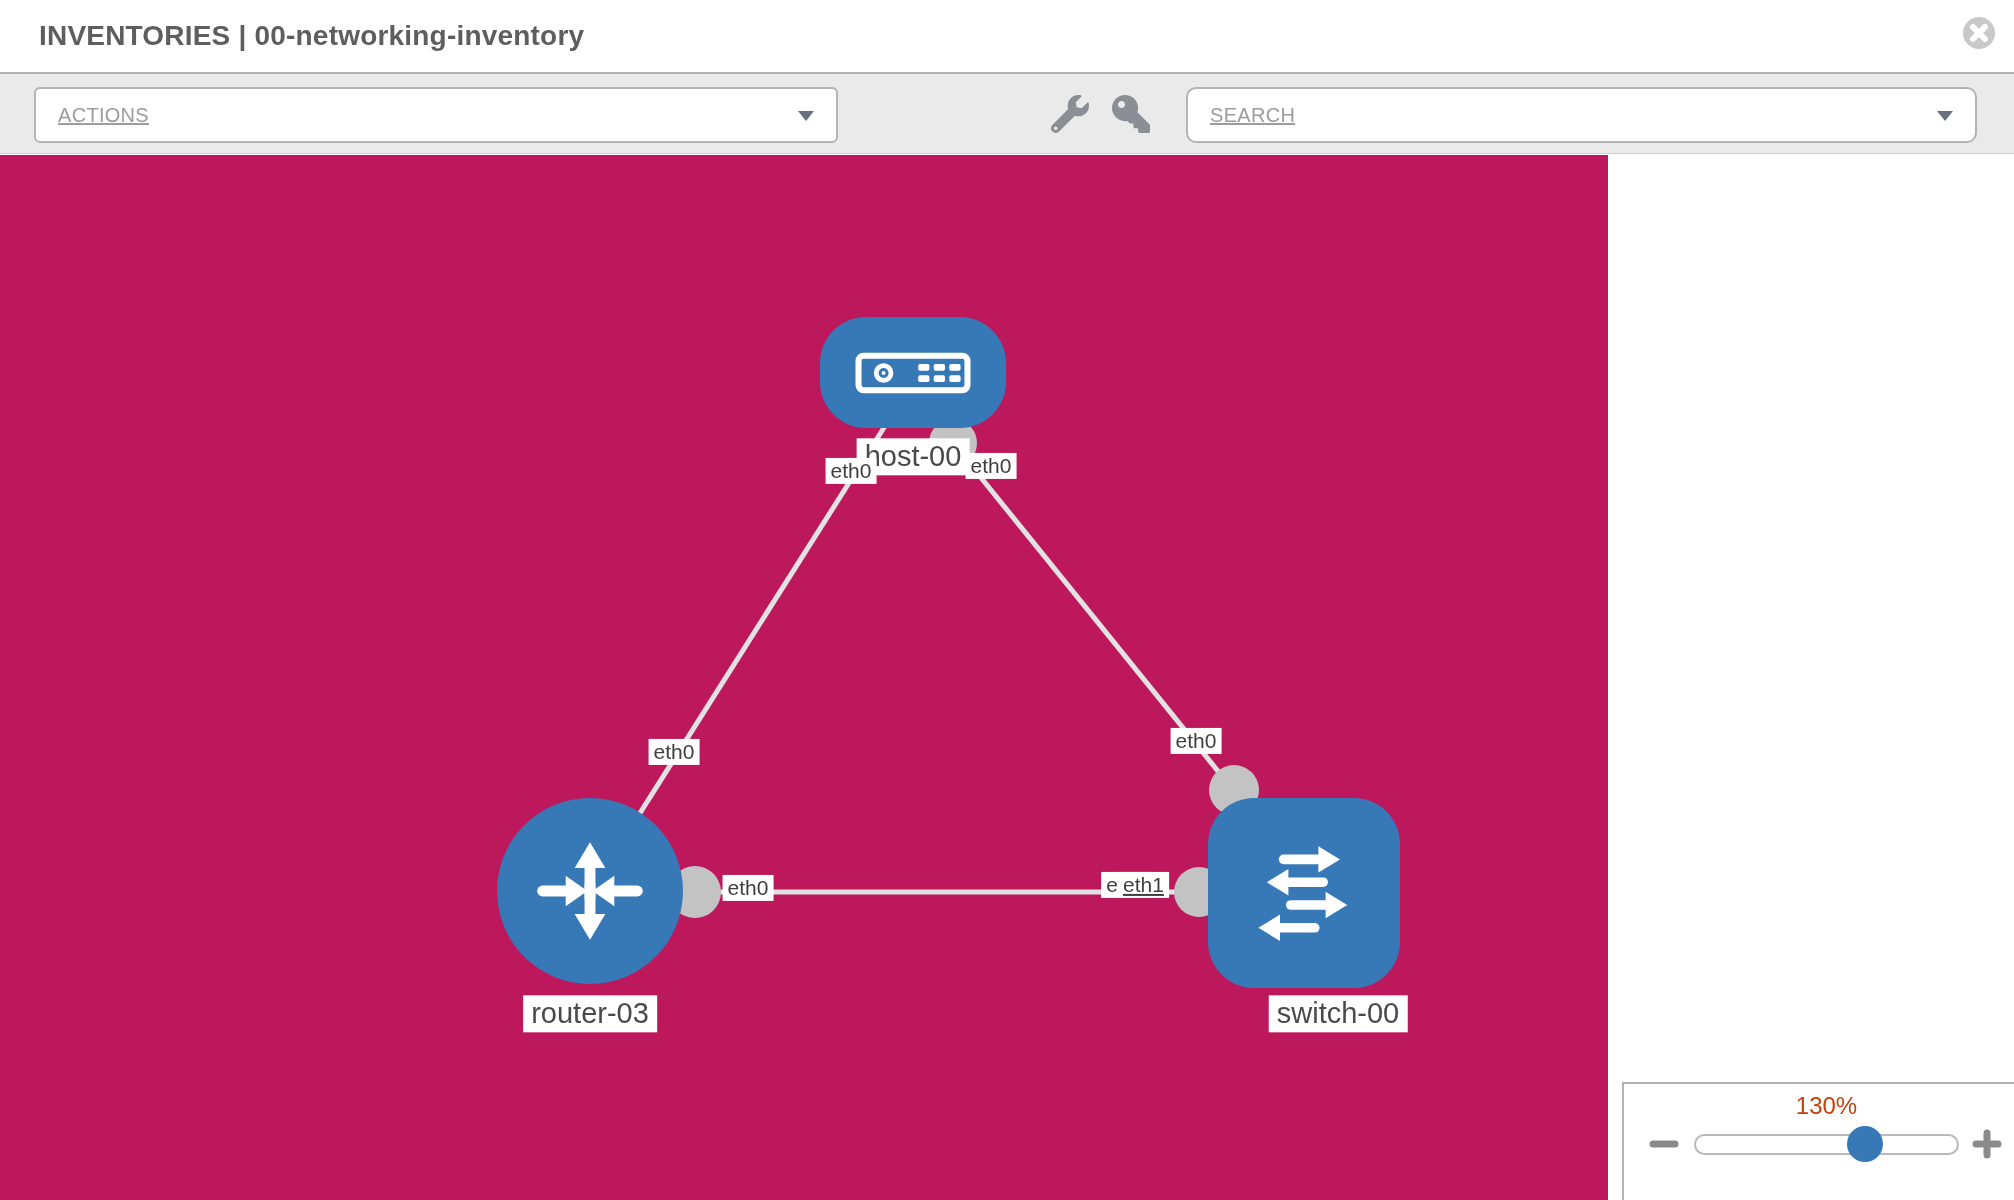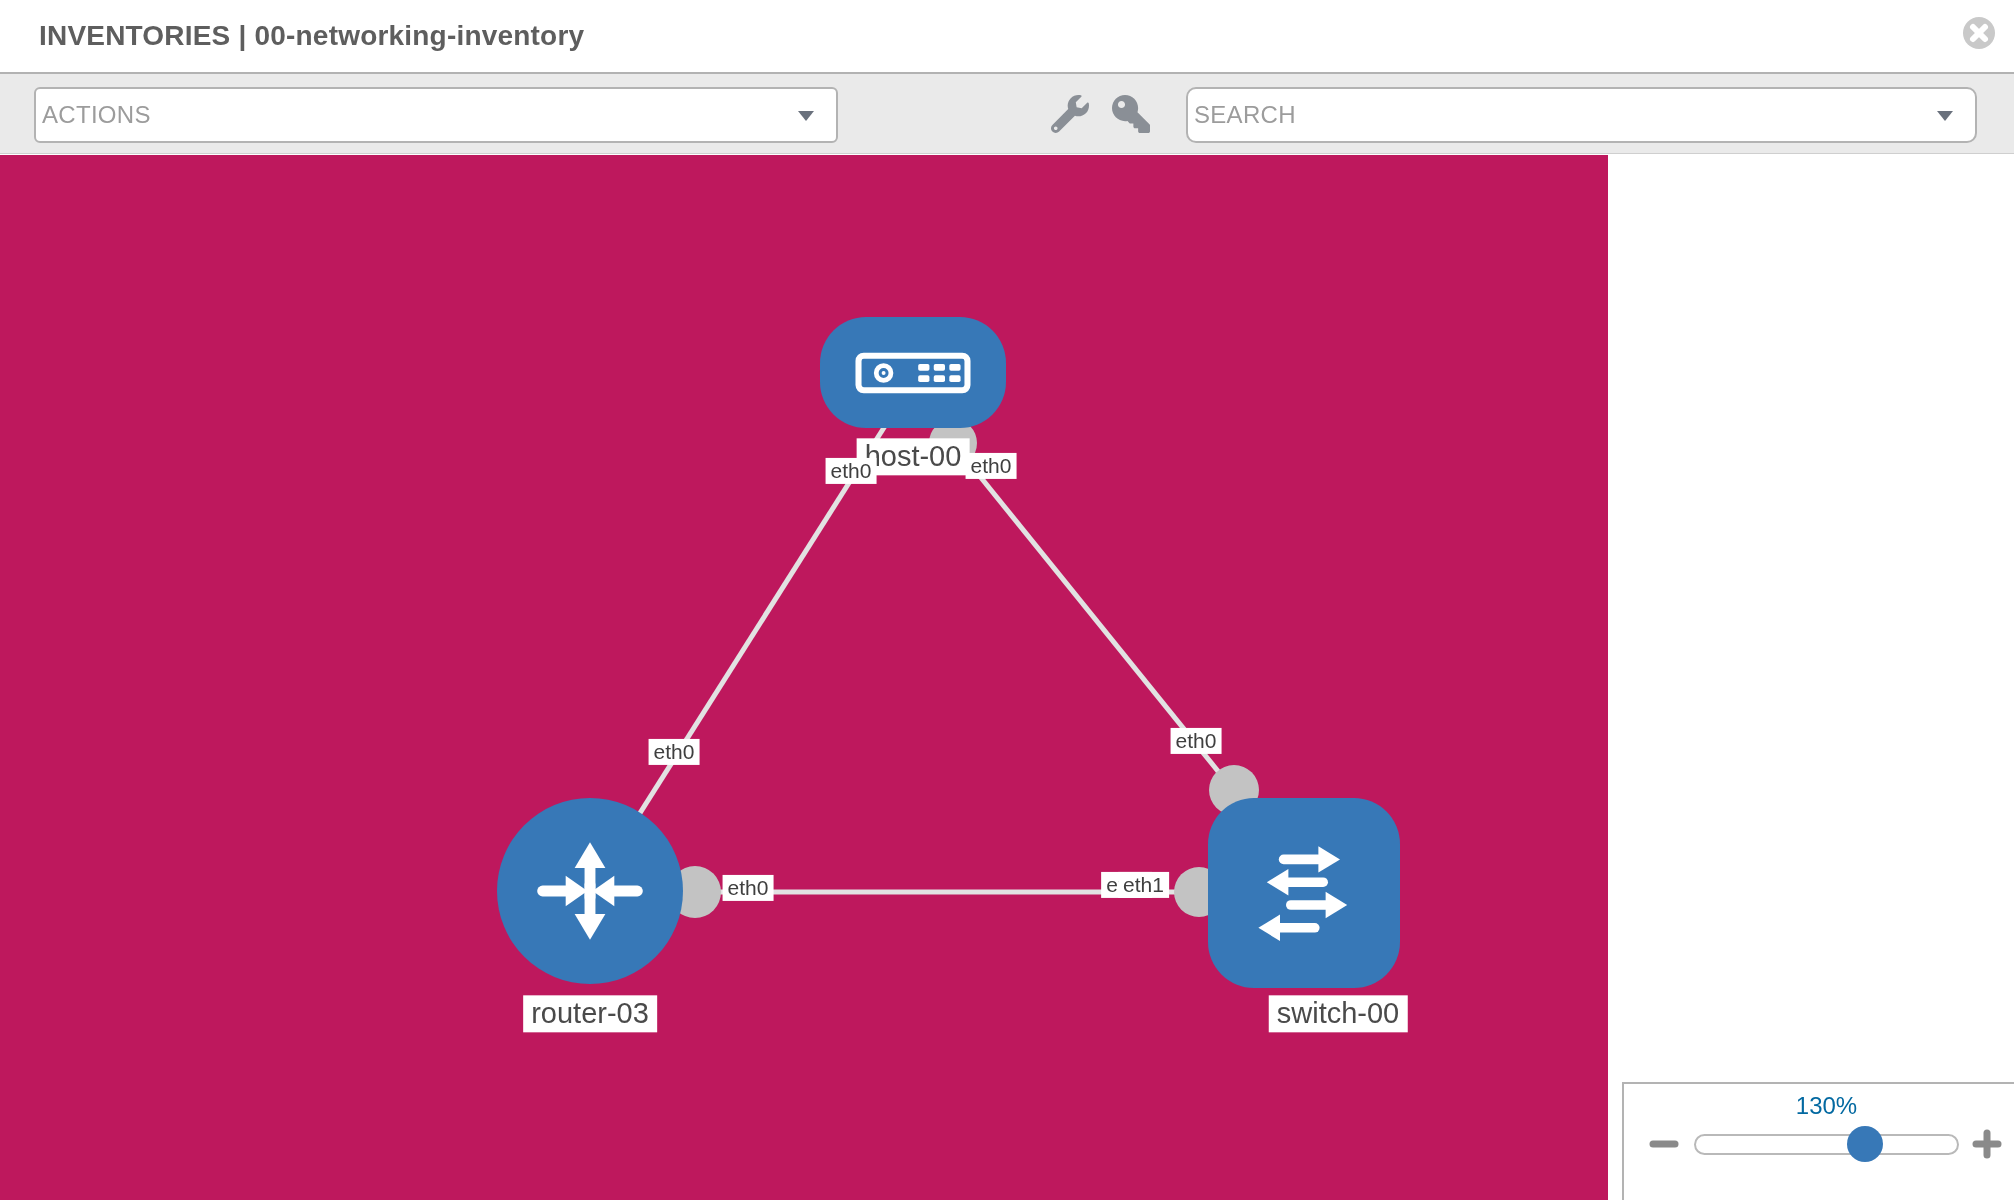--- a/index.html
+++ b/index.html
@@ -11,21 +11,21 @@
   .header { position: absolute; left:0; top:0; width:2014px; height:72px; background:#fff;text-align:right; }
   .header .title { position:absolute; left:39px; top:0; height:72px; line-height:72px;
                    font-size:28px; font-weight:bold; color:#5e5e5e; letter-spacing:0.2px; }
   .close-btn { position:absolute; right:18px; top:16px; width:34px; height:34px; cursor:pointer; }
 
   
   .toolbar { position:absolute; left:0; top:72px; width:2014px; height:82px; background:#eaeaea;
              border-top:2px solid #b2b2b2; border-bottom:1px solid #cfcfcf; }
   .dd-field { position:absolute; top:13px; height:56px; background:#fff;
               border:2px solid #b3b3b3; border-radius:6px; display:flex; align-items:center; cursor:pointer; }
-  .dd-field .dd-text { font-size:24px; color:#9c9c9c; padding-left:6px; letter-spacing:0.3px; }
+  .dd-field .dd-text { font-size:20px; color:#9c9c9c; padding-left:22px; letter-spacing:0.3px;text-decoration:underline; }
   .caret { position:absolute; right:22px; top:50%; margin-top:-4px; width:0; height:0;
            border-left:8px solid transparent; border-right:8px solid transparent;
            border-top:10px solid #6a717d; }
   .actions-field { left:34px; width:804px; }
   .search-field { left:1186px; width:791px;border-radius:10px; }
   .tool-icon { position:absolute; top:21px; width:38px; height:38px; cursor:pointer; }
   .wrench-btn { left:1051px; }
   .key-btn { left:1112px; }
 
   
@@ -38,38 +38,38 @@
   .node-host   { left:820px;  top:162px; width:186px; height:111px; border-radius:46px; }
   .node-router { left:497px;  top:643px; width:186px; height:186px; border-radius:50%; }
   .node-switch { left:1208px; top:643px; width:192px; height:190px; border-radius:46px; }
 
   .chip { position:absolute; transform:translate(-50%,-50%); background:#fff; padding:1px 5px;
           font-size:21px; color:#3f3f3f; white-space:nowrap; line-height:1.15; }
   .node-label { font-size:29px; color:#4a4a4a; padding:2px 8px; }
   .iface-pair { position:absolute; transform:translate(-50%,-50%); display:flex; }
   .iface-pair .chip-inline { background:#fff; padding:1px 5px; font-size:21px; color:#3f3f3f;
                              white-space:nowrap; line-height:1.15; }
-  .iface-pair .over { margin-left:-34px; position:relative; }
+  .iface-pair .over { margin-left:-34px; position:relative;text-decoration:underline; }
 
   
   .lbl-host   { left:913px;  top:302px; }
   .lbl-router { left:590px;  top:859px; }
   .lbl-switch { left:1338px; top:859px; }
   .if-host-left  { left:851px;  top:316px; }
   .if-host-right { left:991px;  top:311px; }
   .if-edge-a     { left:674px;  top:597px; }
   .if-edge-b     { left:1196px; top:586px; }
   .if-edge-c-r   { left:748px;  top:733px; }
   .if-edge-c-s   { left:1135px; top:730px; }
 
   
   .zoom-panel { position:absolute; left:1622px; top:1082px; width:396px; height:122px;
                 background:#fff; border:2px solid #b3b3b3; }
   .zoom-value { position:absolute; left:70px; top:8px; width:265px; text-align:center;
-                font-size:24px; color:#0369a1; }
+                font-size:24px; color:#c2410c; }
   .zoom-btn { position:absolute; width:30px; height:30px; top:45px; cursor:pointer; }
   .zoom-out-btn { left:25px; }
   .zoom-in-btn  { left:348px; }
   .zoom-track { position:absolute; left:70px; top:50px; width:265px; height:21px;
                 background:#fff; border:2px solid #b9b9b9; border-radius:11px; cursor:pointer; }
   .zoom-thumb { position:absolute; left:223px; top:42px; width:36px; height:36px;
                 border-radius:50%; background:#3778b7; cursor:grab; }
 </style>
 </head>
 <body>

